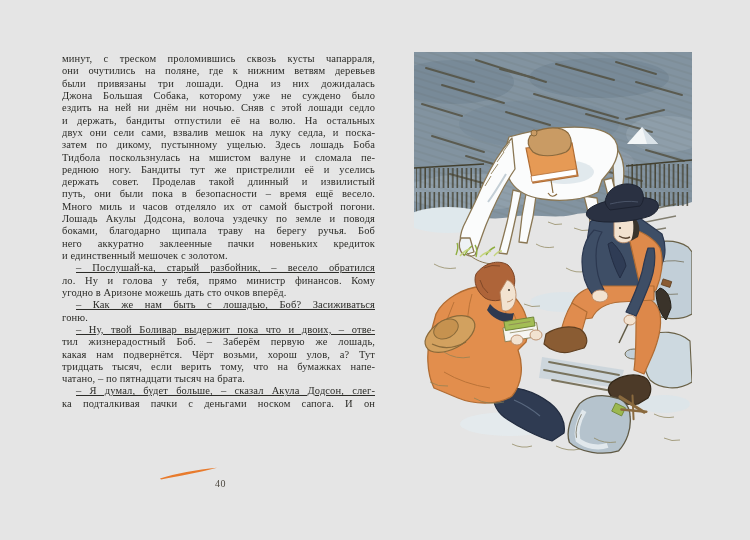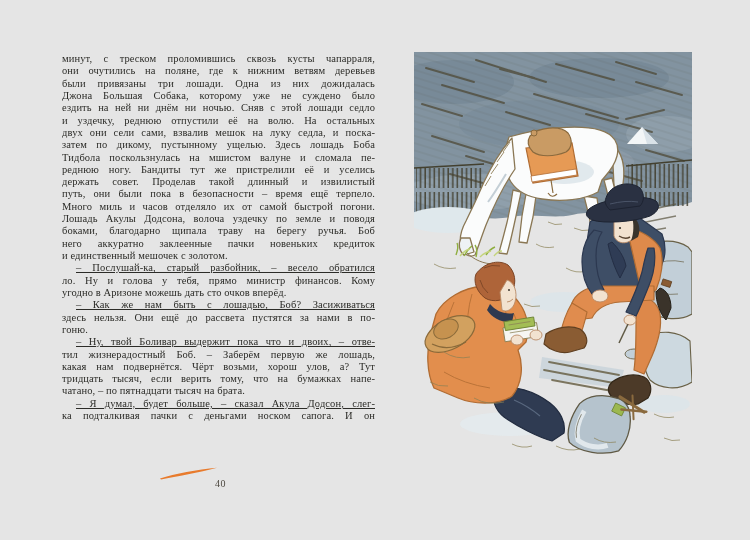--- a/index.html
+++ b/index.html
@@ -34,37 +34,36 @@
 <body>
 
 <div class="spread">
 
   <div class="text-column">
       <div class="line j">минут, с треском проломившись сквозь кусты чапарраля,</div>
       <div class="line j">они очутились на поляне, где к нижним ветвям деревьев</div>
       <div class="line j">были привязаны три лошади. Одна из них дожидалась</div>
       <div class="line j">Джона Большая Собака, которому уже не суждено было</div>
       <div class="line j">ездить на ней ни днём ни ночью. Сняв с этой лошади седло</div>
-      <div class="line j">и уздечку, реднюю отпустили её на волю. На остальных</div>
+      <div class="line j">и держать, бандиты отпустили её на волю. На остальных</div>
       <div class="line j">двух они сели сами, взвалив мешок на луку седла, и поска-</div>
       <div class="line j">затем по дикому, пустынному ущелью. Здесь лошадь Боба</div>
       <div class="line j">Тидбола поскользнулась на мшистом валуне и сломала пе-</div>
       <div class="line j">реднюю ногу. Бандиты тут же пристрелили её и уселись</div>
       <div class="line j">держать совет. Проделав такой длинный и извилистый</div>
-      <div class="line j">путь, они были пока в безопасности – время ещё терпело.</div>
+      <div class="line j">путь, они были пока в безопасности – время ещё весело.</div>
       <div class="line j">Много миль и часов отделяло их от самой быстрой погони.</div>
       <div class="line j">Лошадь Акулы Додсона, волоча уздечку по земле и поводя</div>
       <div class="line j">боками, благодарно щипала траву на берегу ручья. Боб</div>
       <div class="line j">него аккуратно заклеенные пачки новеньких кредиток</div>
       <div class="line">и единственный мешочек с золотом.</div>
       <div class="line j ind">– Послушай-ка, старый разбойник, – весело обратился</div>
       <div class="line j">ло. Ну и голова у тебя, прямо министр финансов. Кому</div>
       <div class="line">угодно в Аризоне можешь дать сто очков вперёд.</div>
       <div class="line j ind">– Как же нам быть с лошадью, Боб? Засиживаться</div>
-      <div class="line j">здесь нельзя. Они ещё до рассвета пустятся за нами в по-</div>
       <div class="line">гоню.</div>
       <div class="line j ind">– Ну, твой Боливар выдержит пока что и двоих, – отве-</div>
       <div class="line j">тил жизнерадостный Боб. – Заберём первую же лошадь,</div>
       <div class="line j">какая нам подвернётся. Чёрт возьми, хорош улов, а? Тут</div>
       <div class="line j">тридцать тысяч, если верить тому, что на бумажках напе-</div>
       <div class="line">чатано, – по пятнадцати тысяч на брата.</div>
       <div class="line j ind">– Я думал, будет больше, – сказал Акула Додсон, слег-</div>
       <div class="line j">ка подталкивая пачки с деньгами носком сапога. И он</div>
     </div>
 

